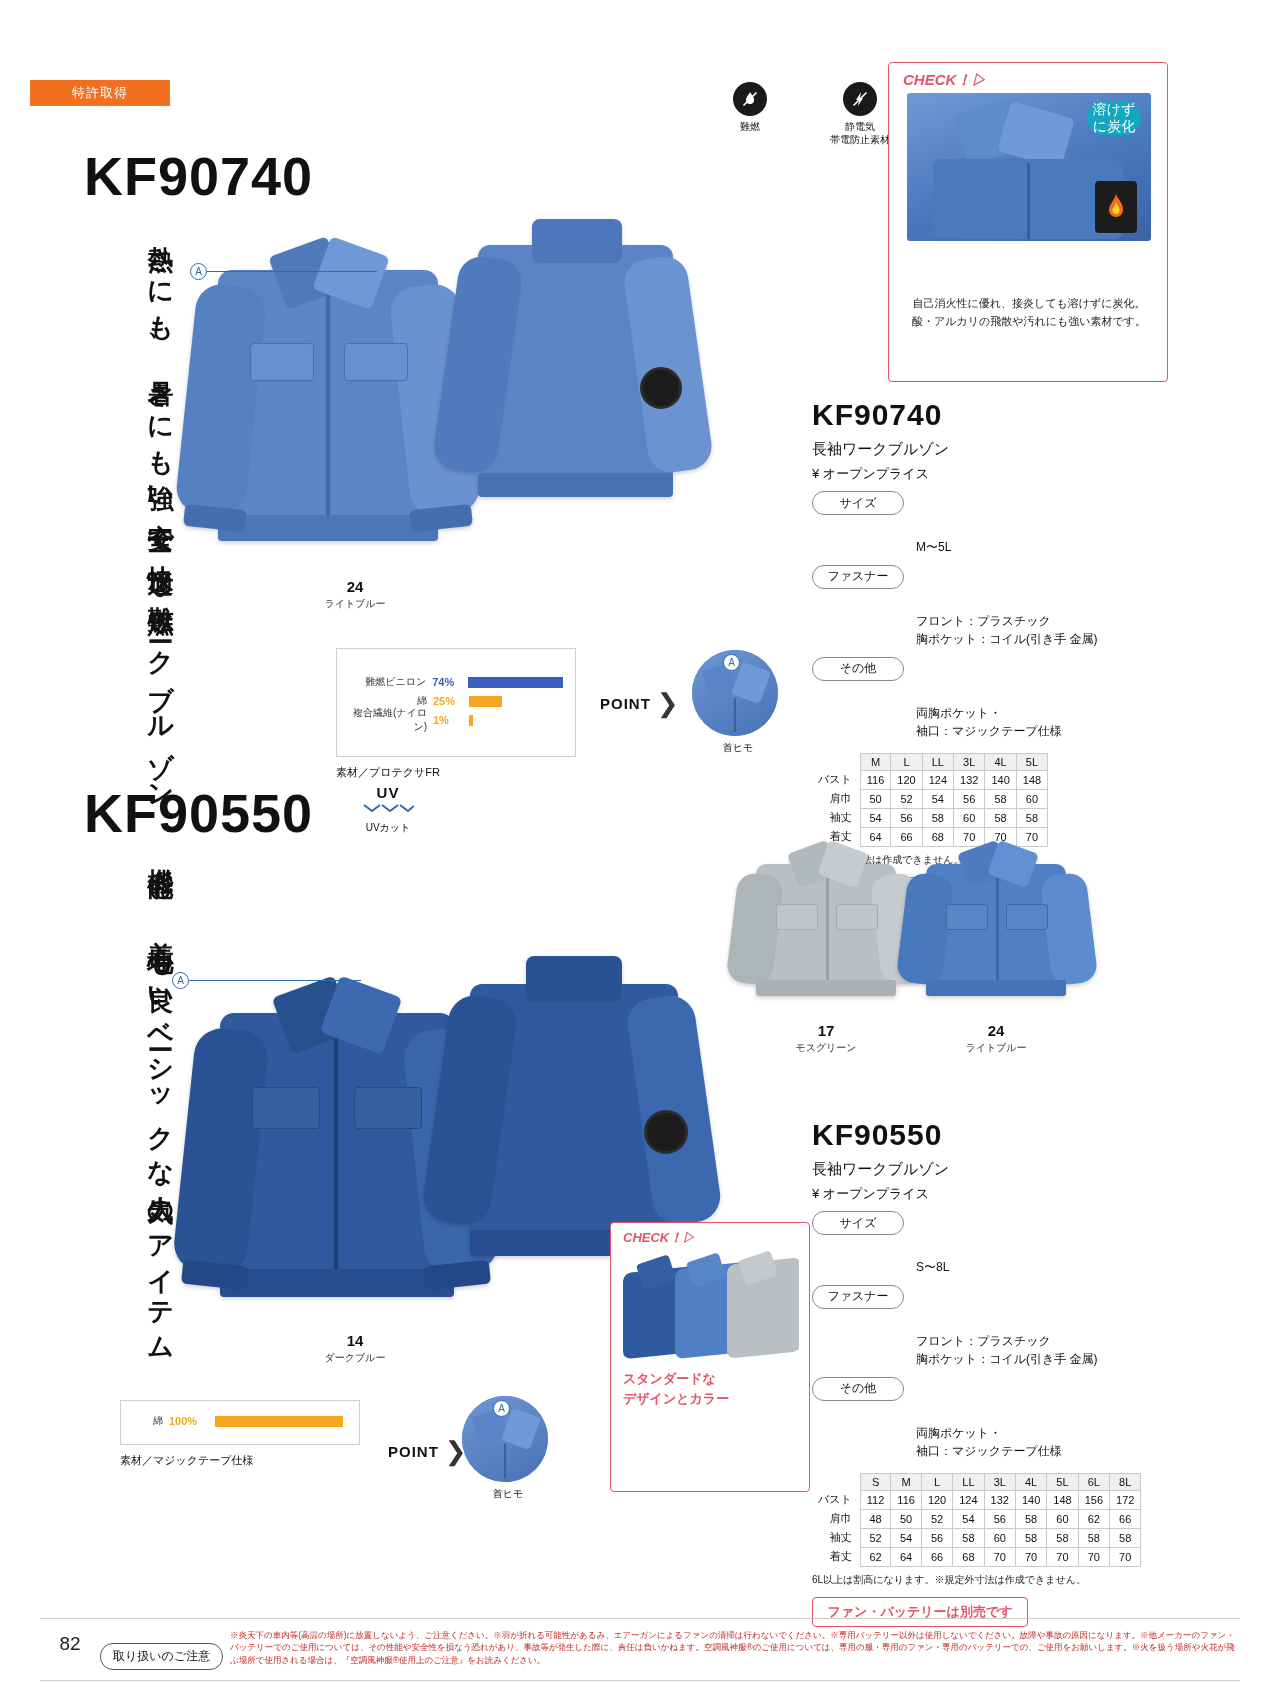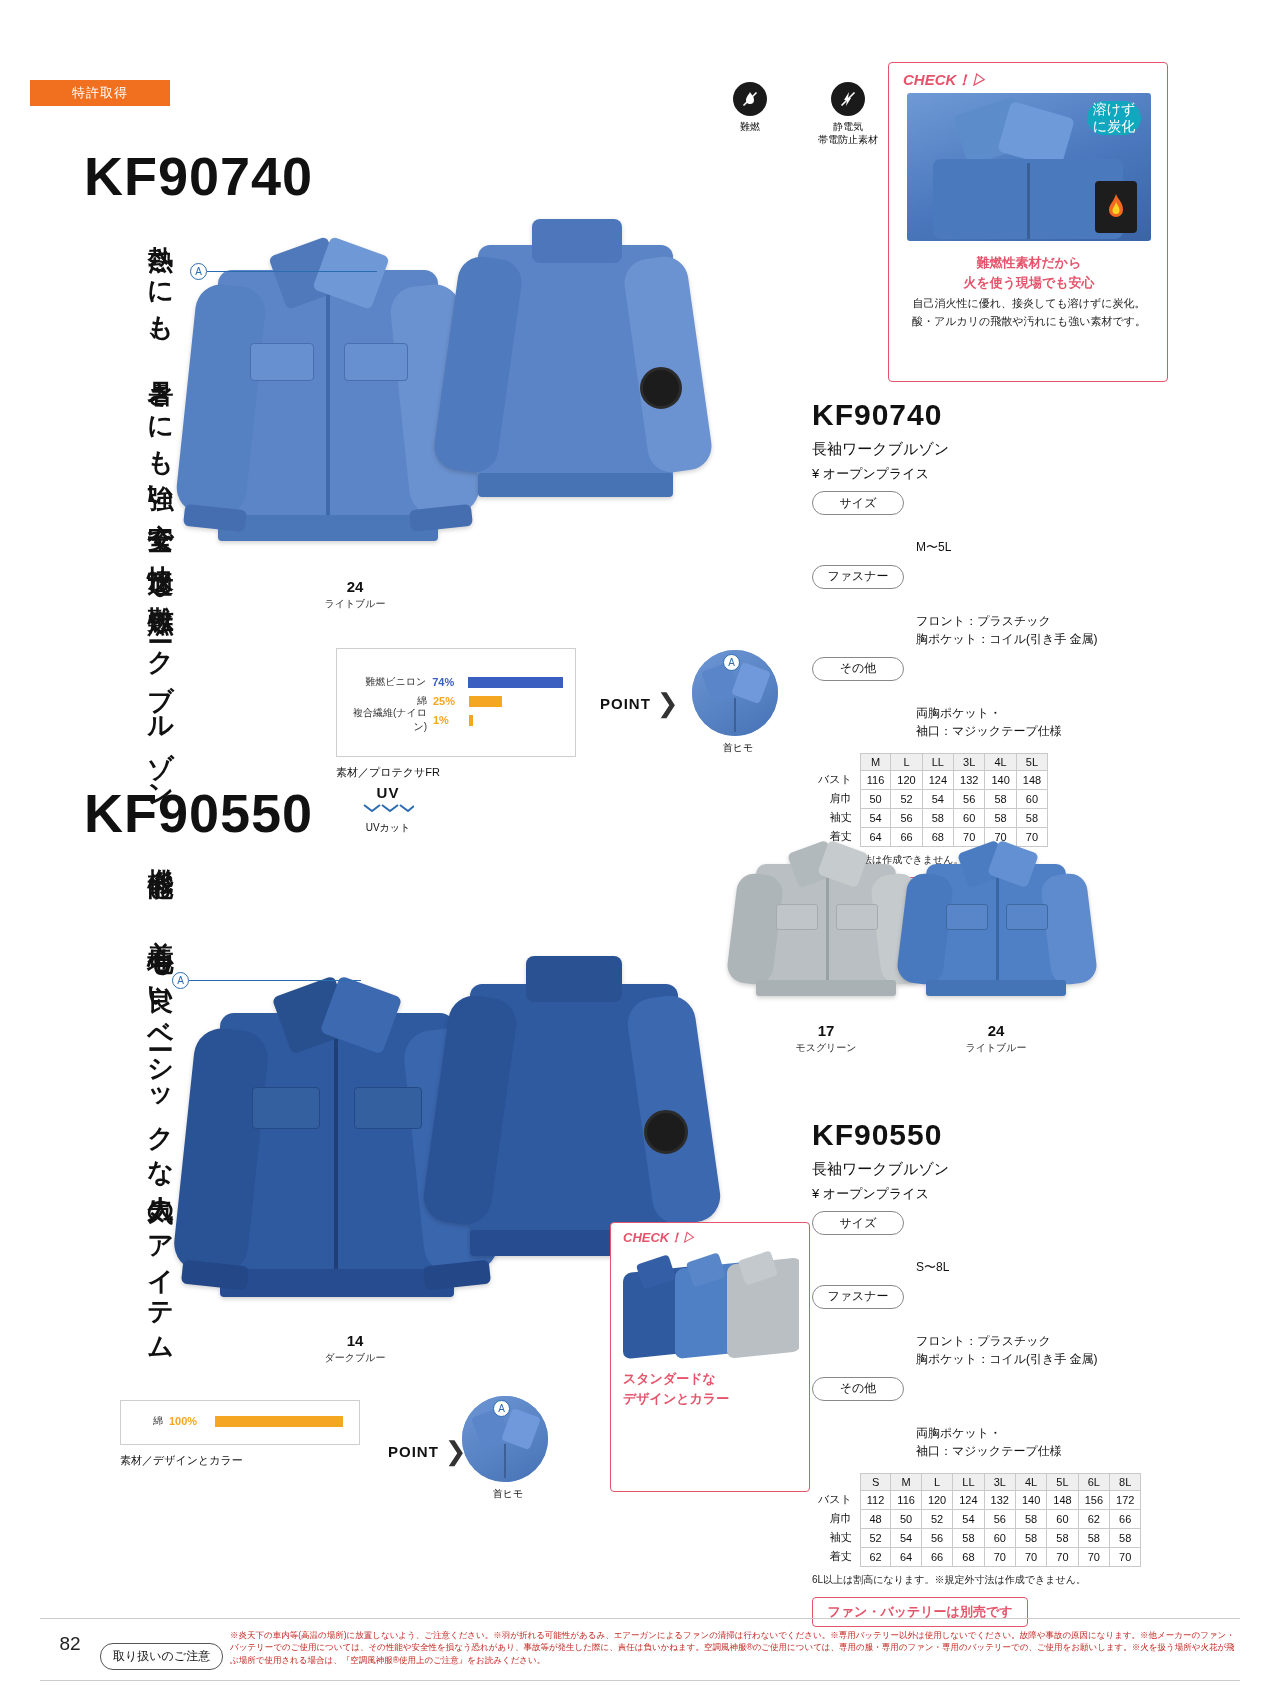--- a/index.html
+++ b/index.html
@@ -133,21 +133,21 @@
 <body>
 
 <div class="abs patent-badge">
   <span>特許取得</span>
 </div>
 
 <div class="abs big-code" style="left:84px; top:145px;">KF90740</div>
 
 <div class="abs vcopy" style="left:60px; top:225px; width:120px;">熱さにも、暑さにも強い安全で快適な難燃ワークブルゾン</div>
 
-<div class="abs" style="left:720px; top:82px; display:flex; gap:26px;">
+<div class="abs" style="left:720px; top:82px; display:flex; gap:38px;">
   <div style="display:flex;flex-direction:column;align-items:center;width:60px;">
     <div class="icon-circle">
       <svg width="20" height="20" viewBox="0 0 20 20" aria-hidden="true">
         <path d="M10 3 C11.5 6 14 7 14 11 a4 4 0 0 1 -8 0 c0-2 1-3 1.6-4.3 C8.4 5.4 9.6 4.4 10 3 Z" fill="#fff"></path>
         <line x1="3.5" y1="16.5" x2="16.5" y2="3.5" stroke="#fff" stroke-width="1.6"></line>
       </svg>
     </div>
     <div class="icon-label">難燃</div>
   </div>
   <div style="display:flex;flex-direction:column;align-items:center;width:84px;">
@@ -176,22 +176,20 @@
     <div style="position:absolute; right:10px; top:8px; width:54px; height:34px; border-radius:17px; background:#11a8bf; color:#fff; font-size:14px; line-height:1.25; display:flex; align-items:center; justify-content:center; text-align:center;">溶けずに炭化</div>
 
     <div style="position:absolute; right:14px; bottom:8px; width:42px; height:52px; border-radius:4px; background:#1d1d1d; display:flex; align-items:center; justify-content:center;">
       <svg width="24" height="30" viewBox="0 0 24 30" aria-hidden="true">
         <path d="M12 2 C14 8 19 10 19 18 a7 7 0 0 1 -14 0 c0-4 2-6 3.2-8 C9.6 7.6 11.2 5 12 2 Z" fill="#f26a21"></path>
         <path d="M12 10 C13 13 15.5 14.5 15.5 18.5 a3.5 3.5 0 0 1 -7 0 c0-2 1-3 1.6-4 C11 13 11.6 11.5 12 10 Z" fill="#f9d423"></path>
       </svg>
     </div>
   </div>
 
-  <div class="abs check-head" style="left:12px; top:190px; width:256px; white-space:pre-line;">難燃性素材だから
-火を使う現場でも安心</div>
   <div class="abs check-body" style="left:22px; top:232px; width:236px;">自己消火性に優れ、接炎しても溶けずに炭化。酸・アルカリの飛散や汚れにも強い素材です。</div>
 </div>
 
 <div class="abs shadow" style="left:178px; top:215px; width:300px; height:380px;">
   <div style="position:absolute; left:40px; top:55px; width:220px; height:270px; background:#5b85c6; border-radius:14px 14px 6px 6px;"></div>
 
   <div style="position:absolute; left:8px; top:70px; width:70px; height:230px; background:#5580c2; border-radius:26px; transform:rotate(6deg);"></div>
   <div style="position:absolute; left:222px; top:70px; width:70px; height:230px; background:#6b92d0; border-radius:26px; transform:rotate(-6deg);"></div>
 
   <div style="position:absolute; left:98px; top:30px; width:62px; height:56px; background:#4f79bb; transform:rotate(-20deg); border-radius:6px;"></div>
@@ -431,21 +429,21 @@
 </div>
 
 <div class="abs" style="left:120px; top:1400px; width:240px;">
   <div class="mat-box" style="padding:12px 12px;">
     <div class="mat-row">
       <div class="mat-name" style="width:36px;">綿</div>
       <div class="mat-pct" style="color:#f5a623; width:46px;">100%</div>
       <div class="mat-bar" style="width:128px; background:#f5a623;"></div>
     </div>
   </div>
-  <div class="mat-caption">素材／デザインとカラー</div>
+  <div class="mat-caption">素材／マジックテープ仕様</div>
 </div>
 
 <div class="abs" style="left:388px; top:1438px; display:flex; align-items:center;">
   <div class="point-word">POINT</div>
   <div class="point-arrow">❯</div>
 </div>
 <div class="abs" style="left:462px; top:1396px; width:92px;">
   <div class="point-circle">
     <div style="position:absolute; inset:0; background:linear-gradient(150deg,#6d96d4,#4673b6);"></div>
     <div style="position:absolute; left:14px; top:16px; width:30px; height:34px; background:#5a85c8; transform:rotate(-20deg); border-radius:4px;"></div>

